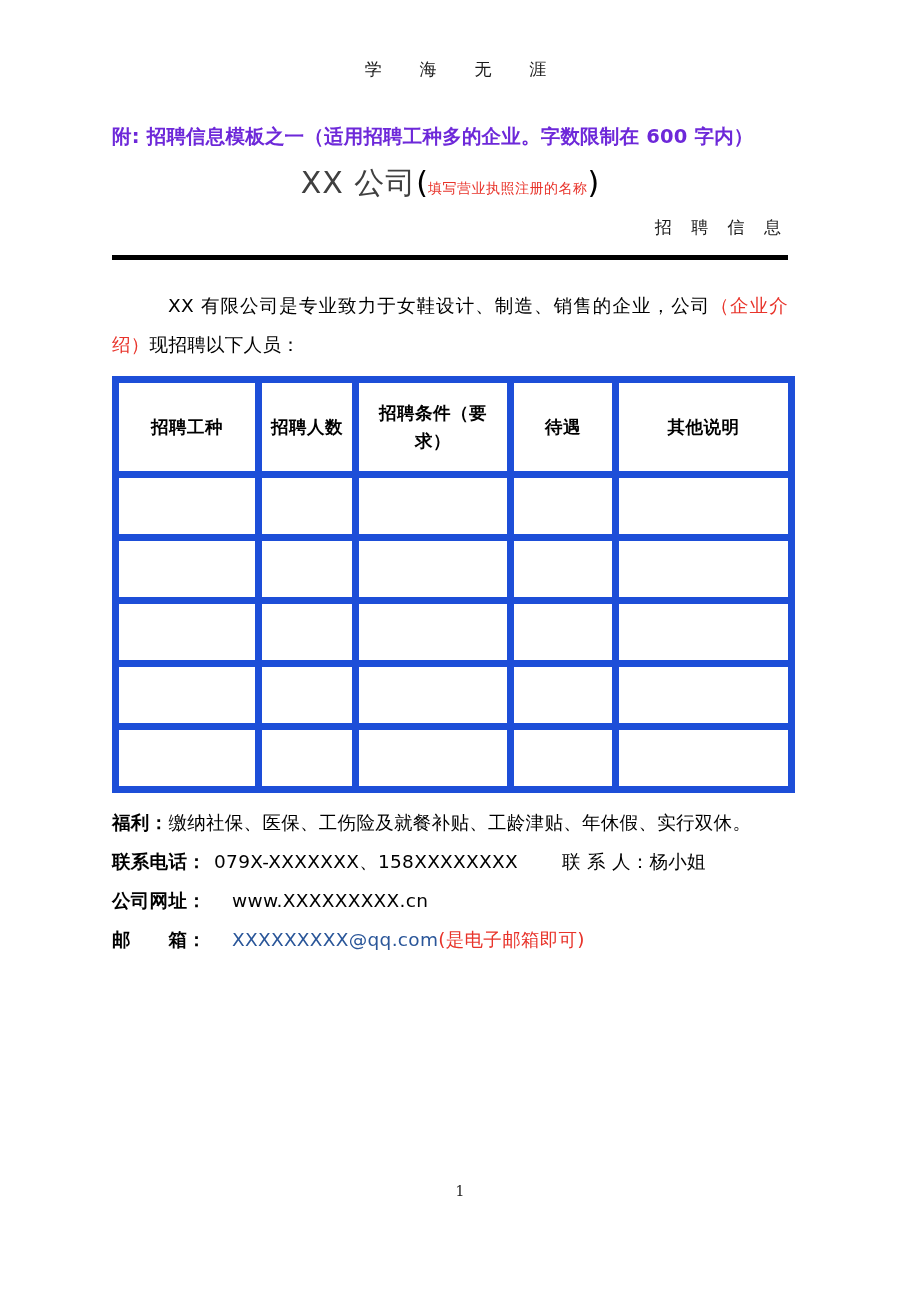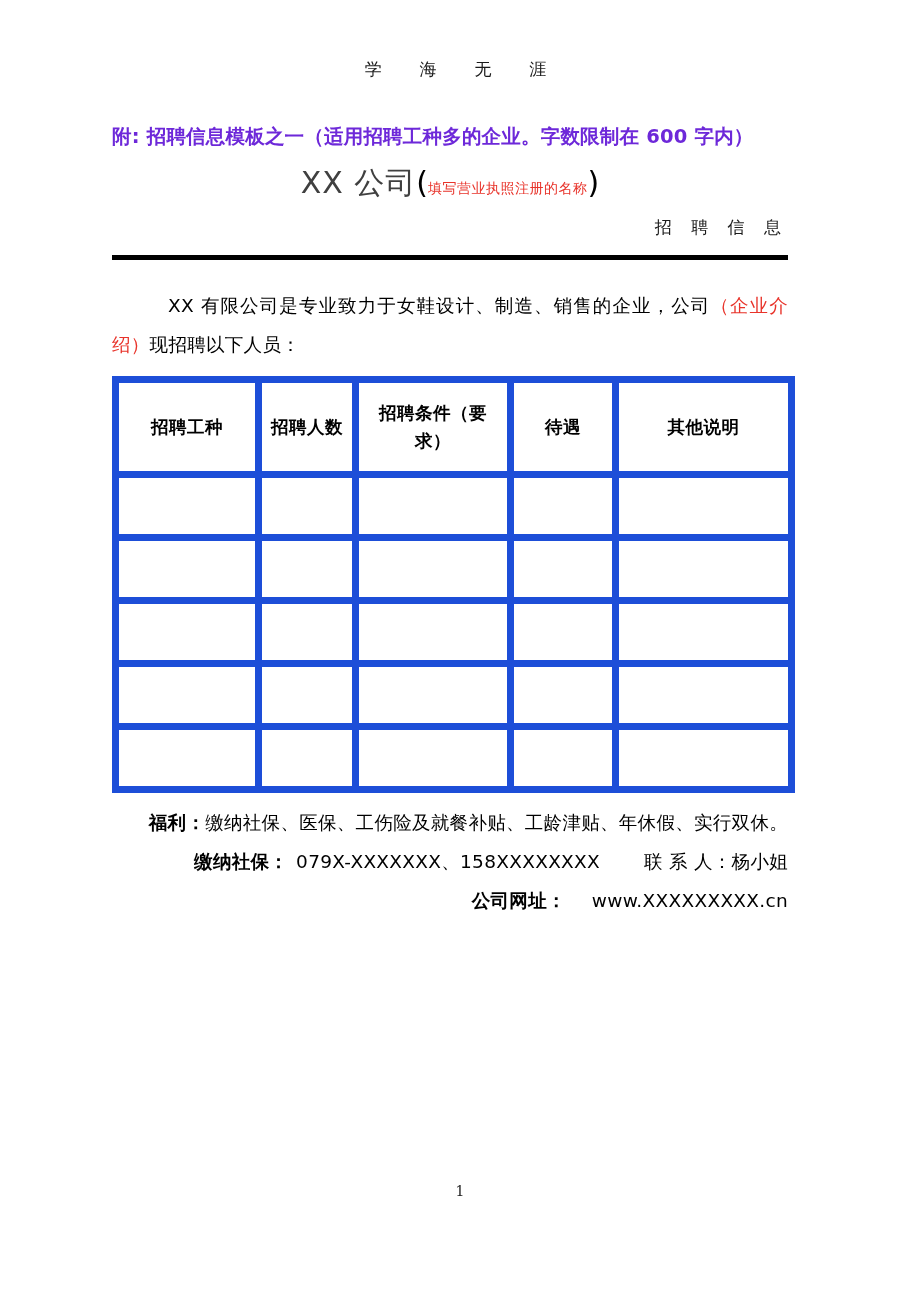--- a/index.html
+++ b/index.html
@@ -136,21 +136,20 @@
   col.c5 { width: 176px; }
 
   
   .info {
     margin-top: 10px;
   }
   .info-line {
     font-size: 18.5px;
     line-height: 39px;
     letter-spacing: 0.3px;
-    text-align: right;
   }
   .lbl {
     font-weight: bold;
   }
   .gap-sm { display: inline-block; width: 8px; }
   .gap-md { display: inline-block; width: 26px; }
   .gap-lg { display: inline-block; width: 44px; }
   .val { font-weight: normal; }
   .blue { color: #2a5699; }
 
@@ -241,24 +240,25 @@
           <td></td>
         </tr>
       </tbody>
     </table>
 
     <div class="info">
 
       <div class="info-line"><span class="lbl">福利：</span><span class="val">缴纳社保、医保、工伤险及就餐补贴、工龄津贴、年休假、实行双休。</span></div>
 
 
-      <div class="info-line"><span class="lbl">缴纳社保</span><span class="lbl">：</span><span class="gap-sm"></span><span class="val">079X-XXXXXXX、158XXXXXXXX</span><span class="gap-lg"></span><span class="val">联 系 人：</span><span class="val">杨小姐</span></div>
+      <div class="info-line"><span class="lbl">联系电话</span><span class="lbl">：</span><span class="gap-sm"></span><span class="val">079X-XXXXXXX、158XXXXXXXX</span><span class="gap-lg"></span><span class="val">联 系 人：</span><span class="val">杨小姐</span></div>
 
       <div class="info-line"><span class="lbl">公司网址</span><span class="lbl">：</span><span class="gap-md"></span><span class="val">www.XXXXXXXXX.cn</span></div>
 
+      <div class="info-line"><span class="lbl">邮　　箱：</span><span class="gap-md"></span><span class="val blue">XXXXXXXXX@qq.com</span><span class="val red">(是电子邮箱即可)</span></div>
 
 
     </div>
   </div>
 
   <div class="page-number">1</div>
 
 </div>
 
 </body></html>

